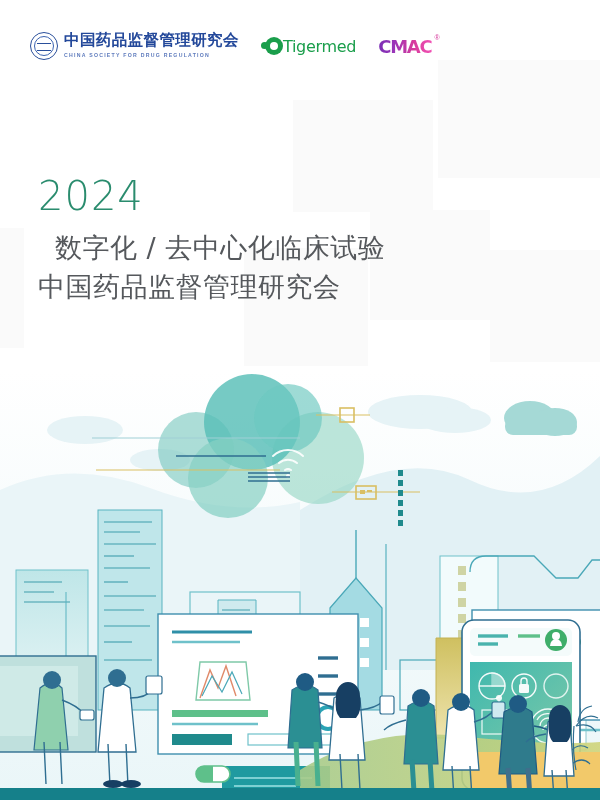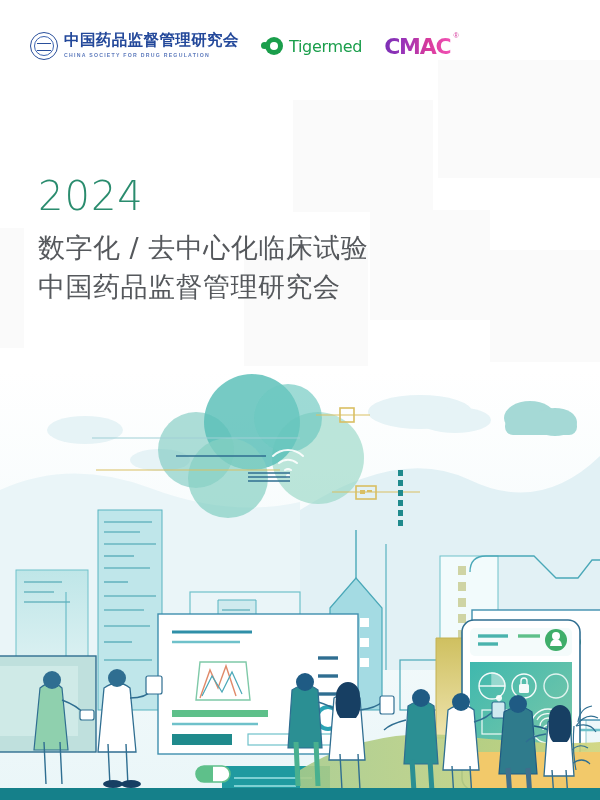--- a/index.html
+++ b/index.html
@@ -18,44 +18,44 @@
              position:relative;background:#fff;flex:none;}
   .csdr-seal:before{content:"";position:absolute;inset:3px;border:1.2px solid #3a62b0;border-radius:50%;}
   .csdr-seal:after{content:"";position:absolute;left:6px;right:6px;top:10px;height:6px;
                    border-top:1.2px solid #2a4f9b;border-bottom:1.2px solid #2a4f9b;}
   .csdr-txt{line-height:1;}
   .csdr-cn{font-size:15.5px;font-weight:bold;color:#23489a;letter-spacing:.4px;
            font-family:Liberation Mono, monospace;white-space:nowrap;}
   .csdr-en{font-size:5.2px;font-weight:bold;color:#5e7bbd;letter-spacing:1.25px;
            margin-top:3px;white-space:nowrap;}
 
-  .logo-tiger{display:flex;gap:6px;}
+  .logo-tiger{display:flex;gap:0;}
   .tiger-mark{position:relative;width:22px;height:18px;flex:none;}
   .tiger-mark .ring{position:absolute;left:4px;top:0;width:18px;height:18px;border-radius:50%;
                     background:#1a9e4b;}
   .tiger-mark .ring:after{content:"";position:absolute;left:5px;top:5px;width:8px;height:8px;
                     border-radius:50%;background:#fff;}
   .tiger-mark .dot{position:absolute;left:0;top:5.5px;width:7px;height:7px;border-radius:50%;
                     background:#1a9e4b;}
   .tiger-txt{font-size:16px;color:#1a9e4b;font-family:"DejaVu Sans",sans-serif;letter-spacing:-.3px;}
 
   .logo-cmac{position:relative;}
-  .cmac-txt{font-size:22px;font-weight:bold;letter-spacing:-1.2px;
+  .cmac-txt{font-size:18px;font-weight:bold;letter-spacing:-1.2px;
             font-family:"DejaVu Sans",sans-serif;
             background:linear-gradient(90deg,#7a2fb5 0%,#9a34b8 30%,#d63a9c 65%,#f252b5 100%);
             -webkit-background-clip:text;background-clip:text;color:transparent;}
   .cmac-r{position:absolute;right:-8px;top:-2px;font-size:7px;color:#d63a9c;}
 
   
   .title-wrap{position:absolute;left:38px;top:176px;z-index:15;}
   .t-year{font-size:40px;color:#2a8c6e;letter-spacing:1px;line-height:1;
           font-family:"DejaVu Sans",sans-serif;font-weight:300;}
   .t-line{font-size:27px;color:#55585c;line-height:1.46;letter-spacing:.5px;
           font-family:"DejaVu Sans",sans-serif;font-weight:400;white-space:nowrap;}
-  .t-line.first{margin-top:12px;}
+  .t-line.first{margin-top:12px;margin-left:17px;}
 
   
   .illo{position:absolute;left:0;top:370px;width:600px;height:430px;overflow:hidden;}
   .illo svg{display:block;width:600px;height:430px;}
 </style>
 </head>
 <body>
 
 <div class="page">
 

